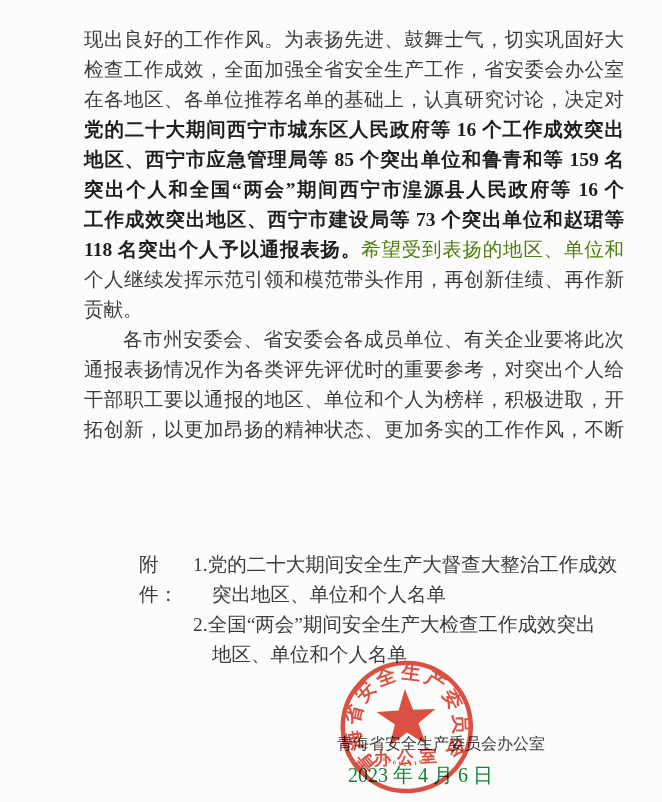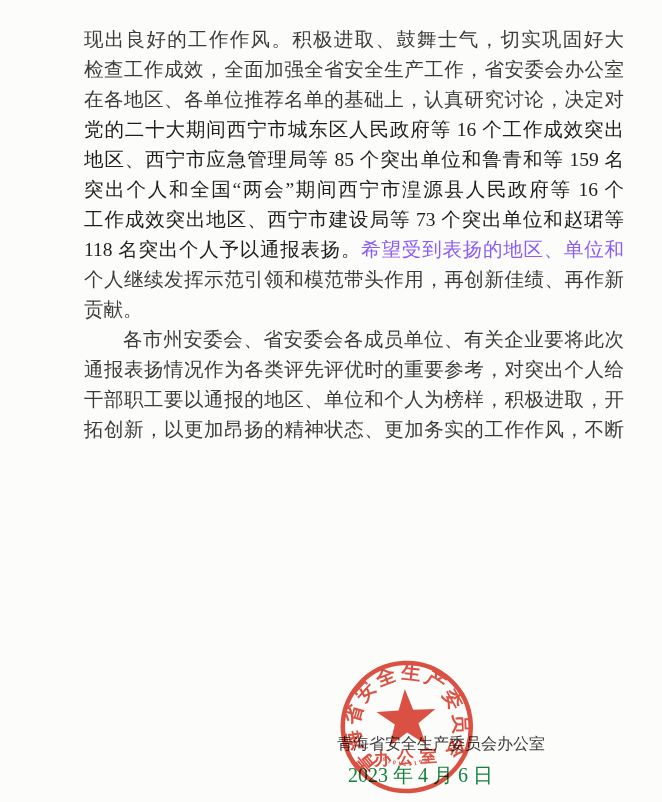--- a/index.html
+++ b/index.html
@@ -22,22 +22,22 @@
   }
   .line {
     height: 30px;
     white-space: nowrap;
     text-align: justify;
     text-align-last: justify;
     color: #3c3c3c;
   }
   .line.short { text-align-last: left; }
   .line.indent { text-indent: 2em; }
-  .line.b, .b { font-weight: normal; color: #1f1f1f; }
-  .line .regular { font-weight: normal; color: #8b5cf6; }
+  .line.b, .b { font-weight: bold; color: #1f1f1f; }
+  .line .regular { font-weight: normal; color: #4d7c0f; }
   
   .attachment {
     position: absolute;
     top: 550px; left: 139px;
     font-size: 19.5px; line-height: 30px;
     color: #3c3c3c;
   }
   .att-row { display: flex; }
   .att-label { flex: none; width: 54px; }
   .att-line { white-space: nowrap; }
@@ -65,36 +65,51 @@
     transform: rotate(-3deg);
   }
   .seal text { font-family: "Liberation Serif", "DejaVu Serif", serif; font-weight: bold; }
 </style>
 </head>
 <body>
 
 <div class="page">
 
   <div class="body-text">
-    <div class="line">现出良好的工作作风。积极进取、鼓舞士气，切实巩固好大</div>
+    <div class="line">现出良好的工作作风。为表扬先进、鼓舞士气，切实巩固好大</div>
     <div class="line">检查工作成效，全面加强全省安全生产工作，省安委会办公室</div>
     <div class="line">在各地区、各单位推荐名单的基础上，认真研究讨论，决定对</div>
     <div class="line b">党的二十大期间西宁市城东区人民政府等 16 个工作成效突出</div>
     <div class="line b">地区、西宁市应急管理局等 85 个突出单位和鲁青和等 159 名</div>
     <div class="line b">突出个人和全国“两会”期间西宁市湟源县人民政府等 16 个</div>
     <div class="line b">工作成效突出地区、西宁市建设局等 73 个突出单位和赵珺等</div>
     <div class="line"><span class="b">118 名突出个人予以通报表扬。</span><span class="regular">希望受到表扬的地区、单位和</span></div>
     <div class="line">个人继续发挥示范引领和模范带头作用，再创新佳绩、再作新</div>
     <div class="line short">贡献。</div>
     <div class="line indent">各市州安委会、省安委会各成员单位、有关企业要将此次</div>
     <div class="line">通报表扬情况作为各类评先评优时的重要参考，对突出个人给</div>
     <div class="line">干部职工要以通报的地区、单位和个人为榜样，积极进取，开</div>
     <div class="line">拓创新，以更加昂扬的精神状态、更加务实的工作作风，不断</div>
   </div>
 
+  <div class="attachment">
+    <div class="att-row">
+      <div class="att-label">附件：</div>
+      <div class="att-items">
+        <div class="att-item">
+          <div class="att-line"><span>1.</span><span>党的二十大期间安全生产大督查大整治工作成效</span></div>
+          <div class="att-line cont">突出地区、单位和个人名单</div>
+        </div>
+        <div class="att-item">
+          <div class="att-line"><span>2.</span><span>全国“两会”期间安全生产大检查工作成效突出</span></div>
+          <div class="att-line cont">地区、单位和个人名单</div>
+        </div>
+      </div>
+    </div>
+  </div>
 
   <div class="signature">青海省安全生产委员会办公室</div>
   <div class="date">2023 年 4 月 6 日</div>
 
   <svg class="seal" viewBox="0 0 148 148">
     <defs>
       <path id="arcTop" d="M 43.1 106.8 A 48 48 0 1 1 104.9 106.8" fill="none"></path>
       <path id="arcBottom" d="M 38 95 A 54 54 0 0 0 110 95" fill="none"></path>
     </defs>
     <circle cx="74" cy="70" r="64" fill="none" stroke-width="4.5" stroke="#d93a2b"></circle>

